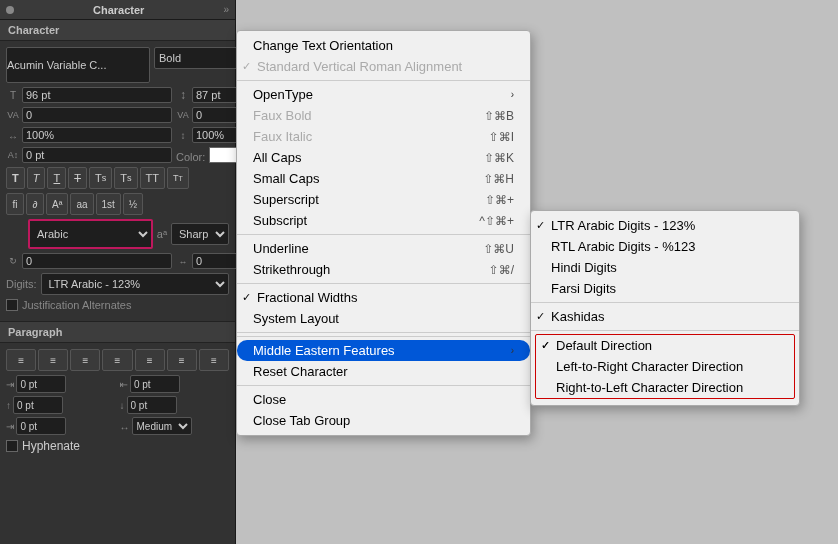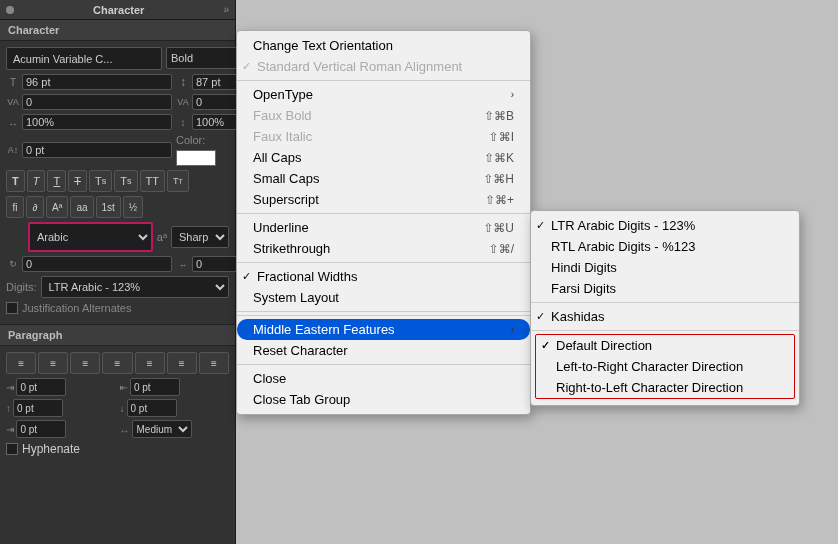--- a/index.html
+++ b/index.html
@@ -79,22 +79,22 @@
       gap: 4px;
       margin-bottom: 4px;
     }
 
     .font-name-field {
       flex: 2;
       background: #1e1e1e;
       border: 1px solid #555;
       color: #ccc;
       font-size: 11px;
-      padding: 2px 6px;
-      height: 23px;
+      padding: 2px 0;
+      height: 36px;
       border-radius: 2px;
     }
 
     .font-style-field {
       flex: 1;
       background: #1e1e1e;
       border: 1px solid #555;
       color: #ccc;
       font-size: 11px;
       padding: 2px 4px;
@@ -128,24 +128,23 @@
       color: #ccc;
       font-size: 11px;
       padding: 1px 3px;
       height: 16px;
       border-radius: 2px;
       flex: 1;
     }
 
     .color-row {
       display: flex;
-      align-items: flex-start;
-      gap: 4px;
-      margin-bottom: 4px;
-      flex-direction: column;
+      align-items: flex-end;
+      gap: 4px;
+      margin-bottom: 4px;
     }
 
     .color-swatch {
       width: 40px;
       height: 16px;
       background: white;
       border: 1px solid #666;
     }
 
     .style-buttons-row {
@@ -615,20 +614,24 @@
     <span class="menu-shortcut">⇧⌘K</span>
   </div>
   <div class="menu-item">
     <span>Small Caps</span>
     <span class="menu-shortcut">⇧⌘H</span>
   </div>
   <div class="menu-item">
     <span>Superscript</span>
     <span class="menu-shortcut">⇧⌘+</span>
   </div>
+  <div class="menu-item">
+    <span>Subscript</span>
+    <span class="menu-shortcut">^⇧⌘+</span>
+  </div>
   <div class="menu-separator"></div>
   <div class="menu-item">
     <span>Underline</span>
     <span class="menu-shortcut">⇧⌘U</span>
   </div>
   <div class="menu-item">
     <span>Strikethrough</span>
     <span class="menu-shortcut">⇧⌘/</span>
   </div>
   <div class="menu-separator"></div>

